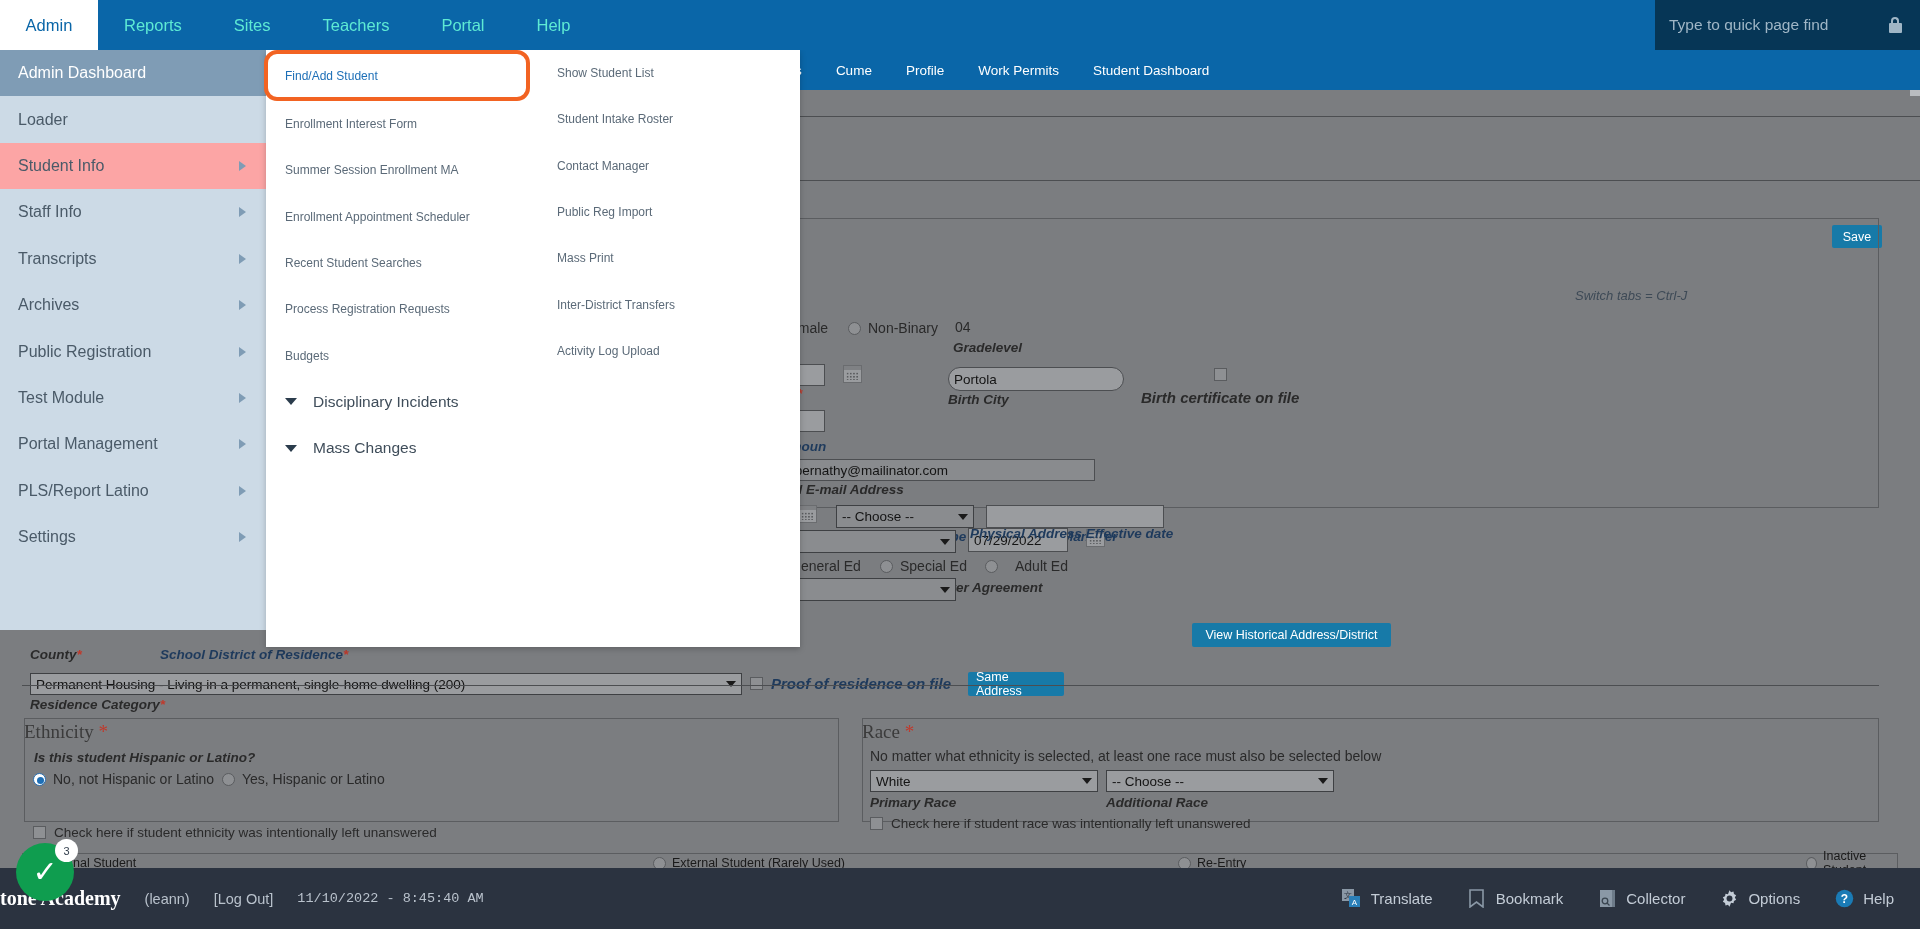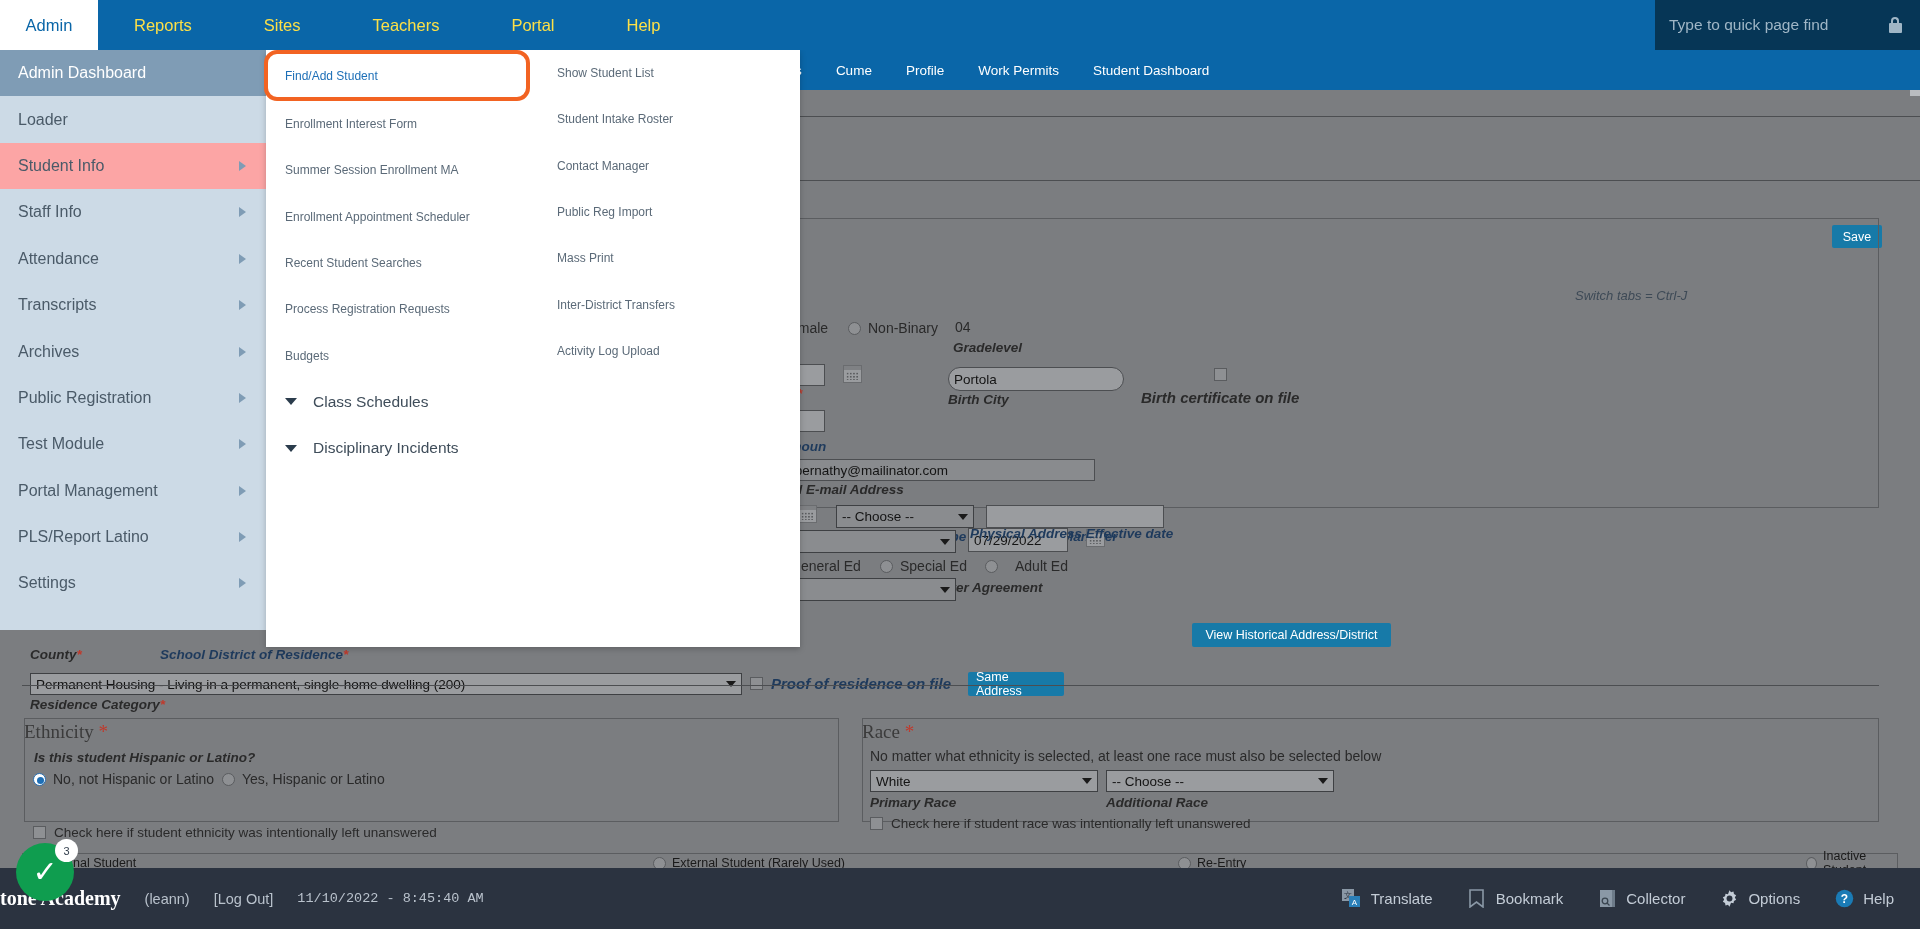--- a/index.html
+++ b/index.html
@@ -13,21 +13,21 @@
   .app { position: relative; width: 1920px; height: 929px; }
 
   
   .topnav {
     position: absolute; top: 0; left: 0; width: 1920px; height: 50px;
     background: #0a66a8; display: flex; align-items: stretch;
     z-index: 40;
   }
   .topnav-item {
     display: flex; align-items: center; justify-content: center;
-    padding: 0 36px; color: #fde047; font-size: 16.5px;
+    padding: 0 26px; color: #5eead4; font-size: 16.5px;
     cursor: pointer; white-space: nowrap;
   }
   .topnav-item.active { background: #ffffff; color: #0a66a8; width: 98px; padding:0; }
   .topnav-spacer { flex: 1; }
   .quickfind {
     width: 215px; background: #063656; color: #9fb6c6;
     display: flex; align-items: center; padding-left: 14px;
     font-size: 15.5px; cursor: text;
   }
   .lock-box {
@@ -384,24 +384,20 @@
     </div>
     <div class="side-item white">
       <span>Student Info</span>
       <span class="side-arrow"></span>
     </div>
     <div class="side-item">
       <span>Staff Info</span>
       <span class="side-arrow"></span>
     </div>
     <div class="side-item">
-      <span>Attendance</span>
-      <span class="side-arrow"></span>
-    </div>
-    <div class="side-item">
       <span>Transcripts</span>
       <span class="side-arrow"></span>
     </div>
     <div class="side-item">
       <span>Archives</span>
       <span class="side-arrow"></span>
     </div>
     <div class="side-item">
       <span>Public Registration</span>
       <span class="side-arrow"></span>
@@ -442,25 +438,25 @@
         <span>Recent Student Searches</span>
       </div>
       <div class="dd-item">
         <span>Process Registration Requests</span>
       </div>
       <div class="dd-item">
         <span>Budgets</span>
       </div>
       <div class="dd-group">
         <span class="chev"></span>
-        <span>Class Schedules</span>
+        <span>Disciplinary Incidents</span>
       </div>
       <div class="dd-group">
         <span class="chev"></span>
-        <span>Disciplinary Incidents</span>
+        <span>Mass Changes</span>
       </div>
     </div>
     <div class="dd-col right">
       <div class="dd-item">
         <span>Show Student List</span>
       </div>
       <div class="dd-item">
         <span>Student Intake Roster</span>
       </div>
       <div class="dd-item">

